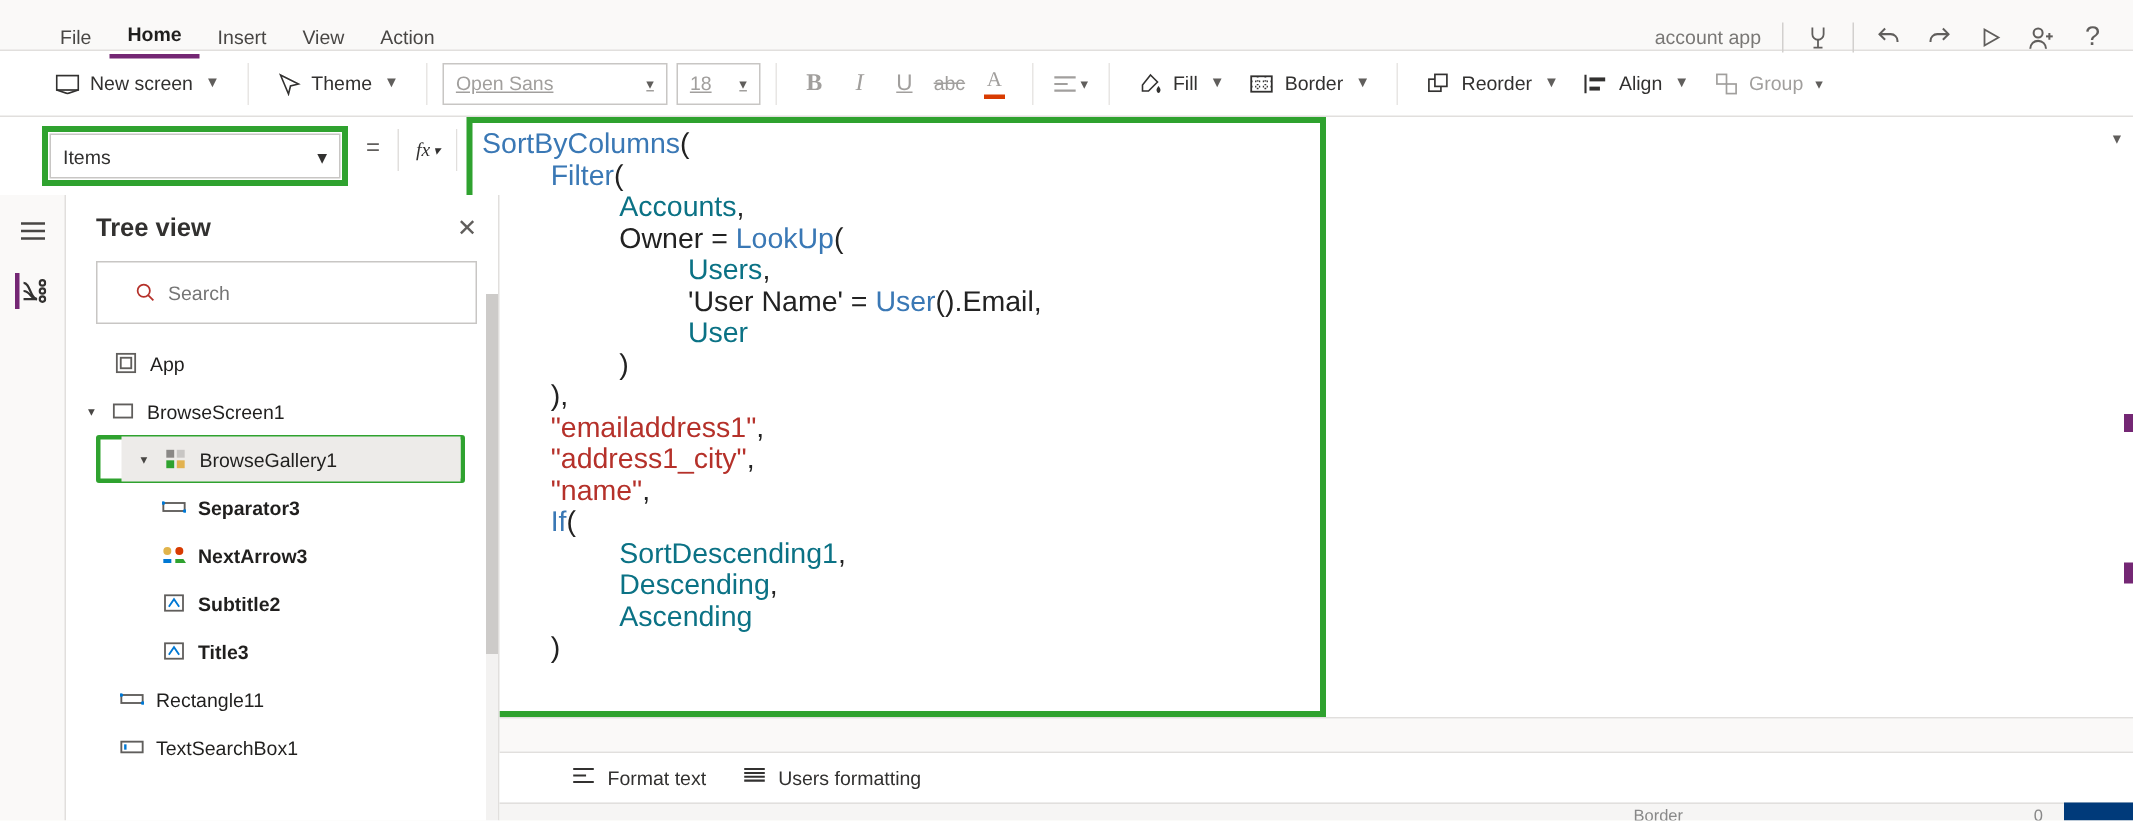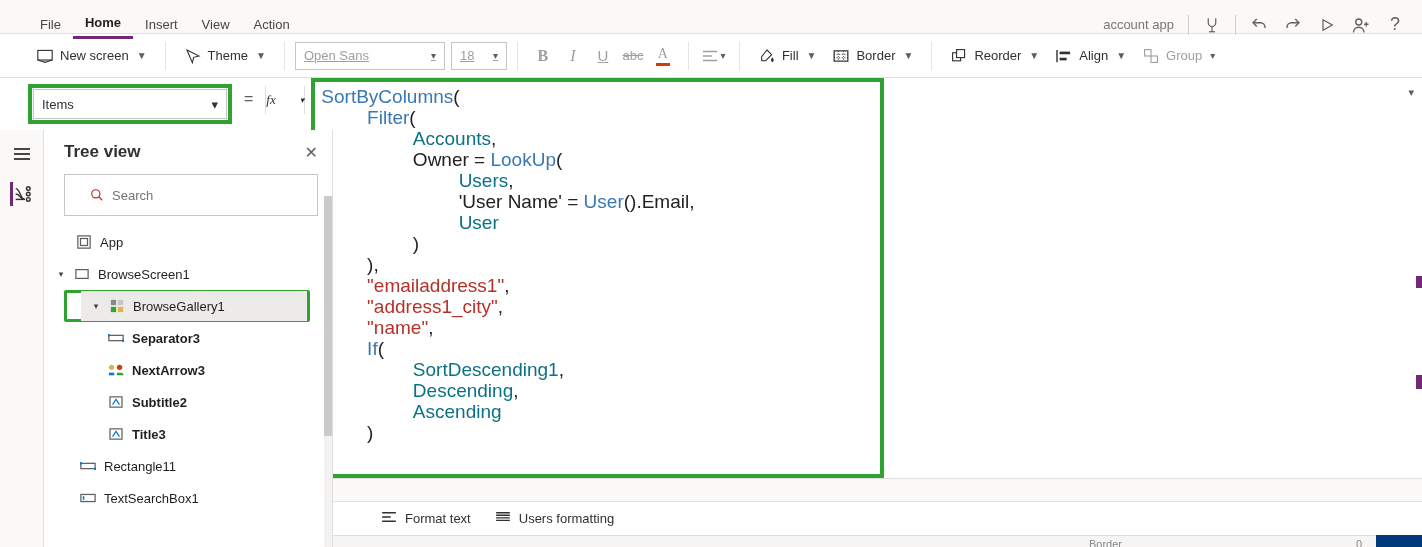--- a/index.html
+++ b/index.html
@@ -24,21 +24,21 @@
   .font-box { width:150px; justify-content:space-between; }
   .size-box { width:56px; justify-content:space-between; margin-left:6px; }
   .ic { width:18px; height:18px; display:inline-flex; align-items:center; justify-content:center; }
   .icon-btn { width:30px; height:30px; display:flex; align-items:center; justify-content:center; color:#a19f9d; cursor:pointer;}
 
   
   .formula-row { display:flex; align-items:flex-start; padding:0 0 0 28px; background:#fff; border-bottom:1px solid #e1dfdd; position:relative; }
   .prop-select-wrap { border:4px solid #2fa22f; padding:1px; margin-top:6px; }
   .prop-select { width:194px; height:30px; border:1px solid #c8c6c4; display:flex; align-items:center; padding:0 8px; justify-content:space-between; background:#fff; }
   .equals { padding:12px 12px 0 12px; font-size:16px; color:#605e5c; }
-  .fx-box { width:40px; height:28px; margin-top:8px; border-left:1px solid #e1dfdd; border-right:1px solid #e1dfdd; display:flex; align-items:center; justify-content:space-between; font-style:italic; gap:2px; cursor:pointer; }
+  .fx-box { width:40px; height:28px; margin-top:8px; border-left:1px solid #e1dfdd; border-right:1px solid #e1dfdd; display:flex; align-items:center; justify-content:center; font-style:italic; gap:2px; cursor:pointer; }
   .fx-box .chev { font-size:9px; }
 
   .formula-editor { flex:1; background:#fff; position:relative; }
   .code-wrap { margin:0 0 0 6px; border:4px solid #2fa22f; padding:4px 8px 10px 6px; font-family:Consolas,monospace; font-size:19px; line-height:20px; white-space:pre; width:573px; background:#fff; }
   .tok-fn { color:#3a78b5; }
   .tok-id { color:#0b7285; }
   .tok-str { color:#b5312a; }
   .tok-pn { color:#222; }
   .formula-expand { position:absolute; right:8px; top:8px; color:#605e5c; font-size:11px;}
 

